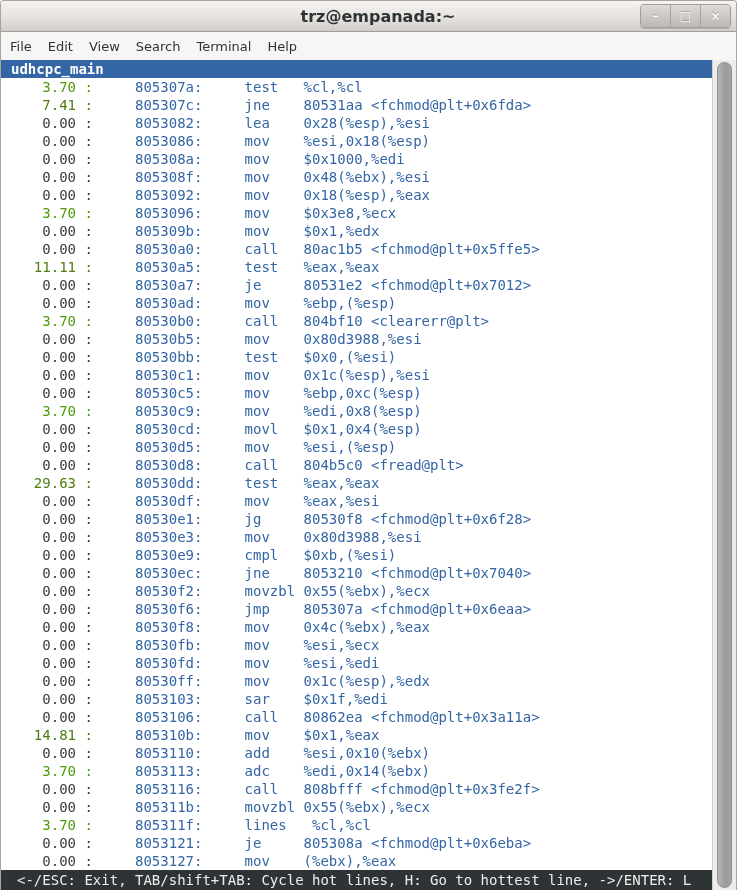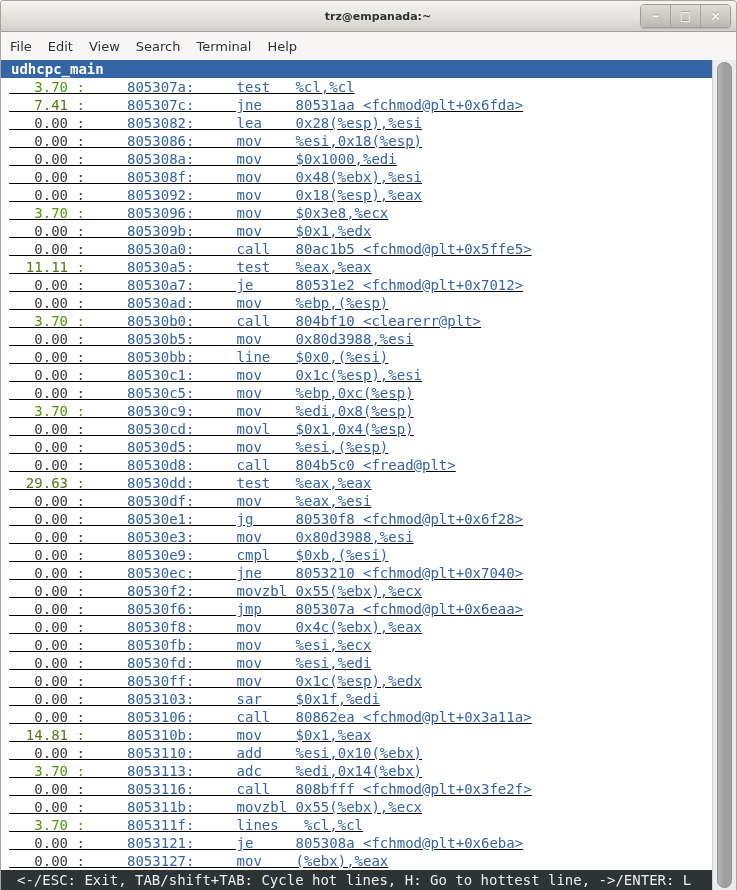--- a/index.html
+++ b/index.html
@@ -13,21 +13,21 @@
     background:#ffffff;
   }
   
   .titlebar {
     height:30px; flex:0 0 30px; position:relative;
     background:linear-gradient(#f6f4f2, #e3e0dc 60%, #d2cec9);
     border-bottom:1px solid #a39e98;
     border-radius:3px 3px 0 0;
     display:flex; align-items:center; justify-content:center;
   }
-  .title { font-size:11px; font-weight:bold; color:#2e3436;margin-left:19px; }
+  .title { font-size:16px; font-weight:bold; color:#2e3436;margin-left:19px; }
   .winbtns {
     position:absolute; right:5px; top:3px; display:flex;
     border:1px solid #a29d97; border-radius:4px; overflow:hidden;
     box-shadow:0 1px 1px rgba(0,0,0,.15);
   }
   .wbtn {
     width:29px; height:22px; display:flex; align-items:center; justify-content:center;
     background:linear-gradient(#dedbd7,#bcb8b3);
     color:#fcfcfc; font-size:12px; font-weight:bold;
     border-left:1px solid #a8a39d; text-shadow:0 -1px 0 rgba(0,0,0,.25);
@@ -43,21 +43,21 @@
   
   .term {
     position:relative; flex:1 1 auto; background:#ffffff; overflow:hidden;
     font-family:"DejaVu Sans Mono", monospace; font-size:14px;
   }
   .term-content { margin-right:24px; }
   .symline {
     height:18px; line-height:18px; padding-left:10px;
     background:#3465a4; color:#ffffff; font-weight:bold; white-space:pre;
   }
-  .row { height:18px; line-height:18px; white-space:pre; padding-left:8px;text-decoration:underline; }
+  .row { height:18px; line-height:18px; white-space:pre; padding-left:16px; }
   .p-zero { color:#3a3d3a; }
   .p-low  { color:#4e9a06; }
   .p-high { color:#4d7c0f; }
   .asm    { color:#3465a4; }
   .statusbar {
     height:20px; line-height:20px; padding-left:16px;
     background:#2e3436; color:#eeeeec; white-space:pre; overflow:hidden;
   }
   
   .scrollbar {
@@ -111,21 +111,21 @@
           <div class="row"><span class="pct p-zero">   0.00 :</span><span class="asm">     805308f:     mov    0x48(%ebx),%esi</span></div>
           <div class="row"><span class="pct p-zero">   0.00 :</span><span class="asm">     8053092:     mov    0x18(%esp),%eax</span></div>
           <div class="row"><span class="pct p-low">   3.70 :</span><span class="asm">     8053096:     mov    $0x3e8,%ecx</span></div>
           <div class="row"><span class="pct p-zero">   0.00 :</span><span class="asm">     805309b:     mov    $0x1,%edx</span></div>
           <div class="row"><span class="pct p-zero">   0.00 :</span><span class="asm">     80530a0:     call   80ac1b5 &lt;fchmod@plt+0x5ffe5&gt;</span></div>
           <div class="row"><span class="pct p-high">  11.11 :</span><span class="asm">     80530a5:     test   %eax,%eax</span></div>
           <div class="row"><span class="pct p-zero">   0.00 :</span><span class="asm">     80530a7:     je     80531e2 &lt;fchmod@plt+0x7012&gt;</span></div>
           <div class="row"><span class="pct p-zero">   0.00 :</span><span class="asm">     80530ad:     mov    %ebp,(%esp)</span></div>
           <div class="row"><span class="pct p-low">   3.70 :</span><span class="asm">     80530b0:     call   804bf10 &lt;clearerr@plt&gt;</span></div>
           <div class="row"><span class="pct p-zero">   0.00 :</span><span class="asm">     80530b5:     mov    0x80d3988,%esi</span></div>
-          <div class="row"><span class="pct p-zero">   0.00 :</span><span class="asm">     80530bb:     line   $0x0,(%esi)</span></div>
+          <div class="row"><span class="pct p-zero">   0.00 :</span><span class="asm">     80530bb:     test   $0x0,(%esi)</span></div>
           <div class="row"><span class="pct p-zero">   0.00 :</span><span class="asm">     80530c1:     mov    0x1c(%esp),%esi</span></div>
           <div class="row"><span class="pct p-zero">   0.00 :</span><span class="asm">     80530c5:     mov    %ebp,0xc(%esp)</span></div>
           <div class="row"><span class="pct p-low">   3.70 :</span><span class="asm">     80530c9:     mov    %edi,0x8(%esp)</span></div>
           <div class="row"><span class="pct p-zero">   0.00 :</span><span class="asm">     80530cd:     movl   $0x1,0x4(%esp)</span></div>
           <div class="row"><span class="pct p-zero">   0.00 :</span><span class="asm">     80530d5:     mov    %esi,(%esp)</span></div>
           <div class="row"><span class="pct p-zero">   0.00 :</span><span class="asm">     80530d8:     call   804b5c0 &lt;fread@plt&gt;</span></div>
           <div class="row"><span class="pct p-high">  29.63 :</span><span class="asm">     80530dd:     test   %eax,%eax</span></div>
           <div class="row"><span class="pct p-zero">   0.00 :</span><span class="asm">     80530df:     mov    %eax,%esi</span></div>
           <div class="row"><span class="pct p-zero">   0.00 :</span><span class="asm">     80530e1:     jg     80530f8 &lt;fchmod@plt+0x6f28&gt;</span></div>
           <div class="row"><span class="pct p-zero">   0.00 :</span><span class="asm">     80530e3:     mov    0x80d3988,%esi</span></div>

